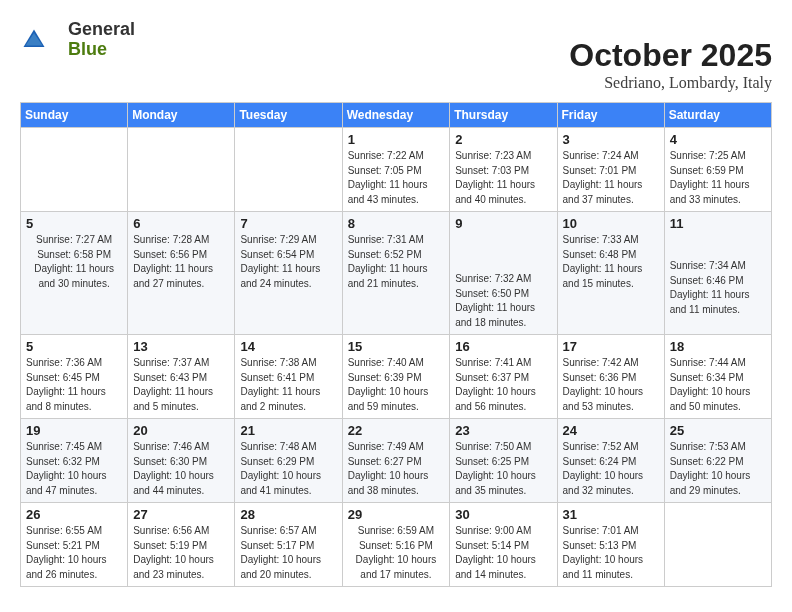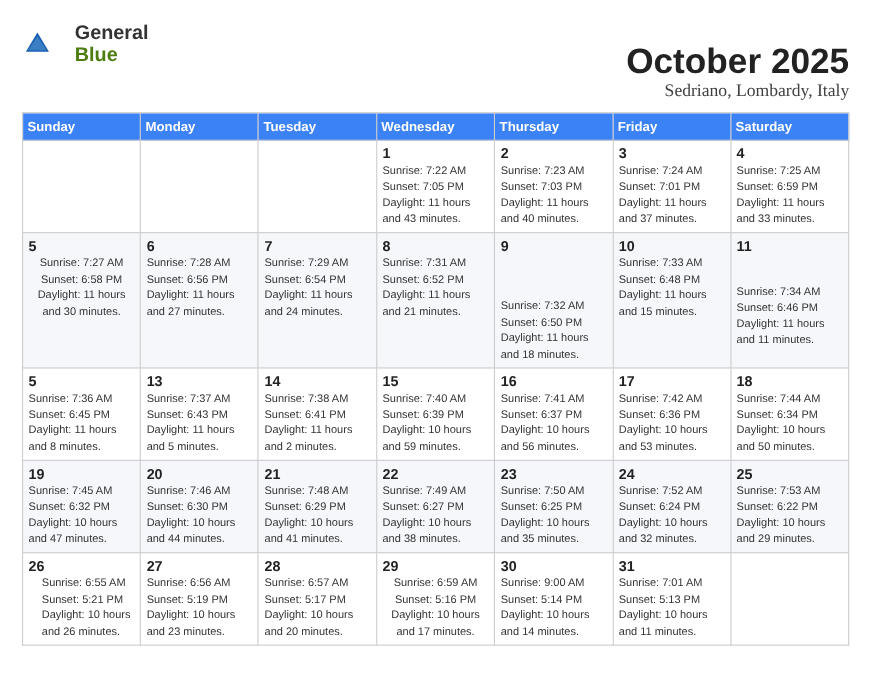--- a/index.html
+++ b/index.html
@@ -273,21 +273,21 @@
         <td>
           <div class="day-number">25</div>
           <div class="day-info" style="white-space: pre-line;">Sunrise: 7:53 AM
 Sunset: 6:22 PM
 Daylight: 10 hours and 29 minutes.</div>
         </td>
       </tr>
       <tr>
         <td>
           <div class="day-number">26</div>
-          <div class="day-info" style="white-space: pre-line; margin-left: 12px;">Sunrise: 6:55 AM
+          <div class="day-info" style="white-space: pre-line;">Sunrise: 6:55 AM
 Sunset: 5:21 PM
 Daylight: 10 hours and 26 minutes.</div>
         </td>
         <td>
           <div class="day-number">27</div>
           <div class="day-info" style="white-space: pre-line;">Sunrise: 6:56 AM
 Sunset: 5:19 PM
 Daylight: 10 hours and 23 minutes.</div>
         </td>
         <td>

